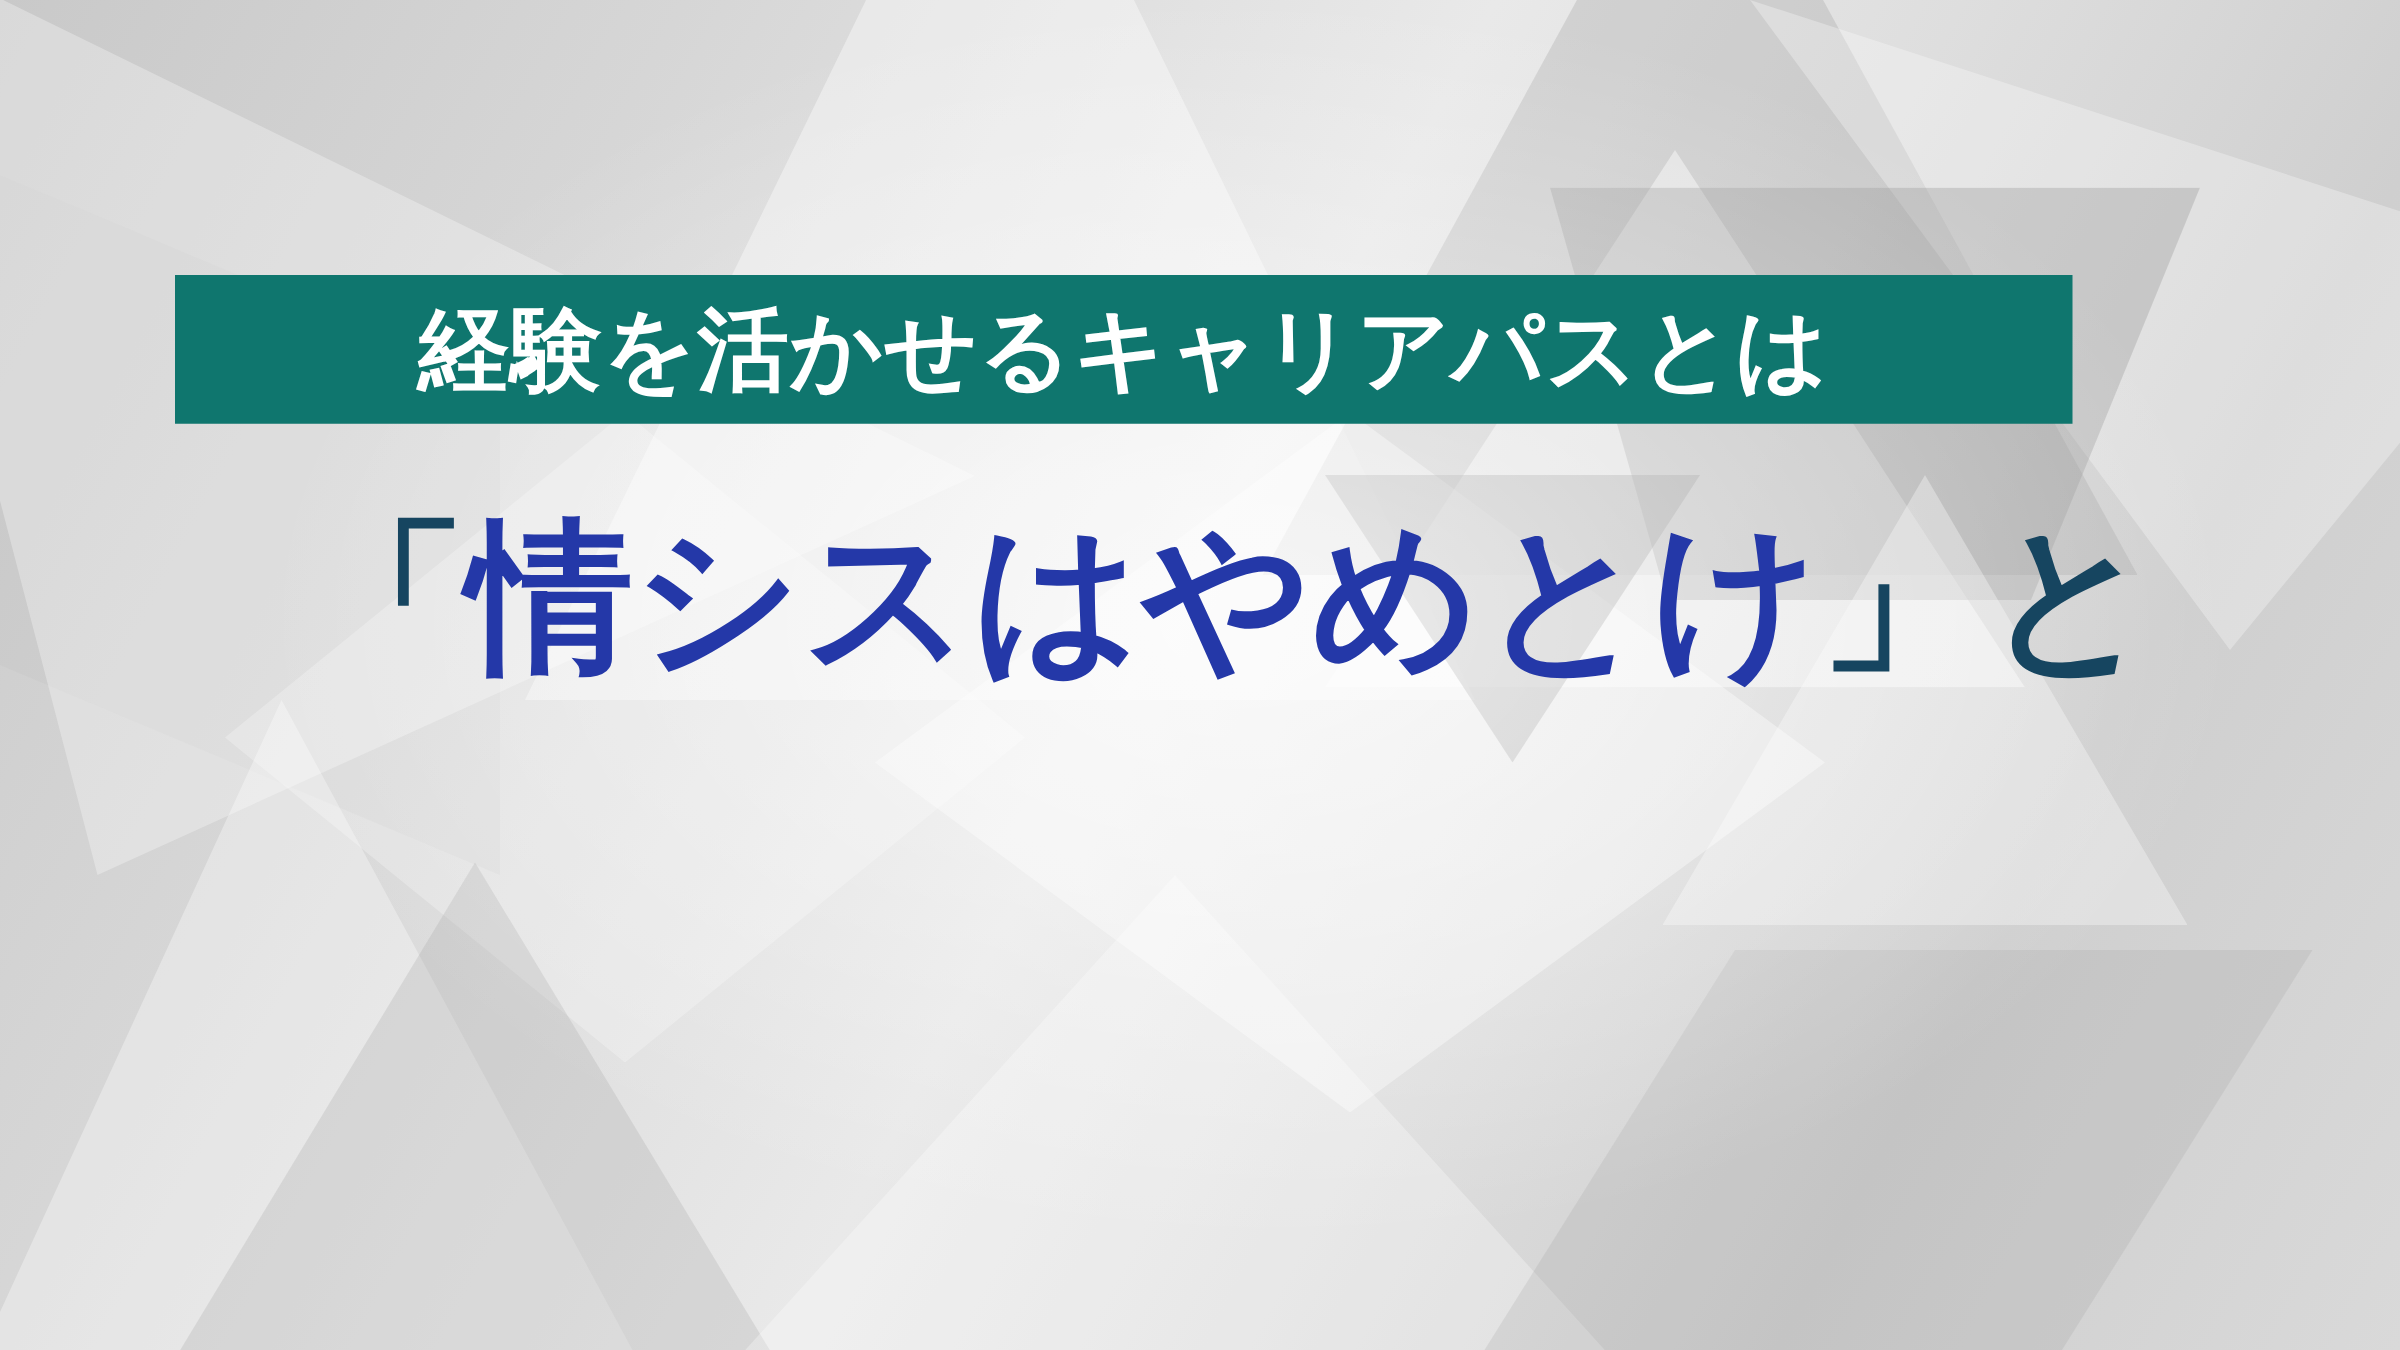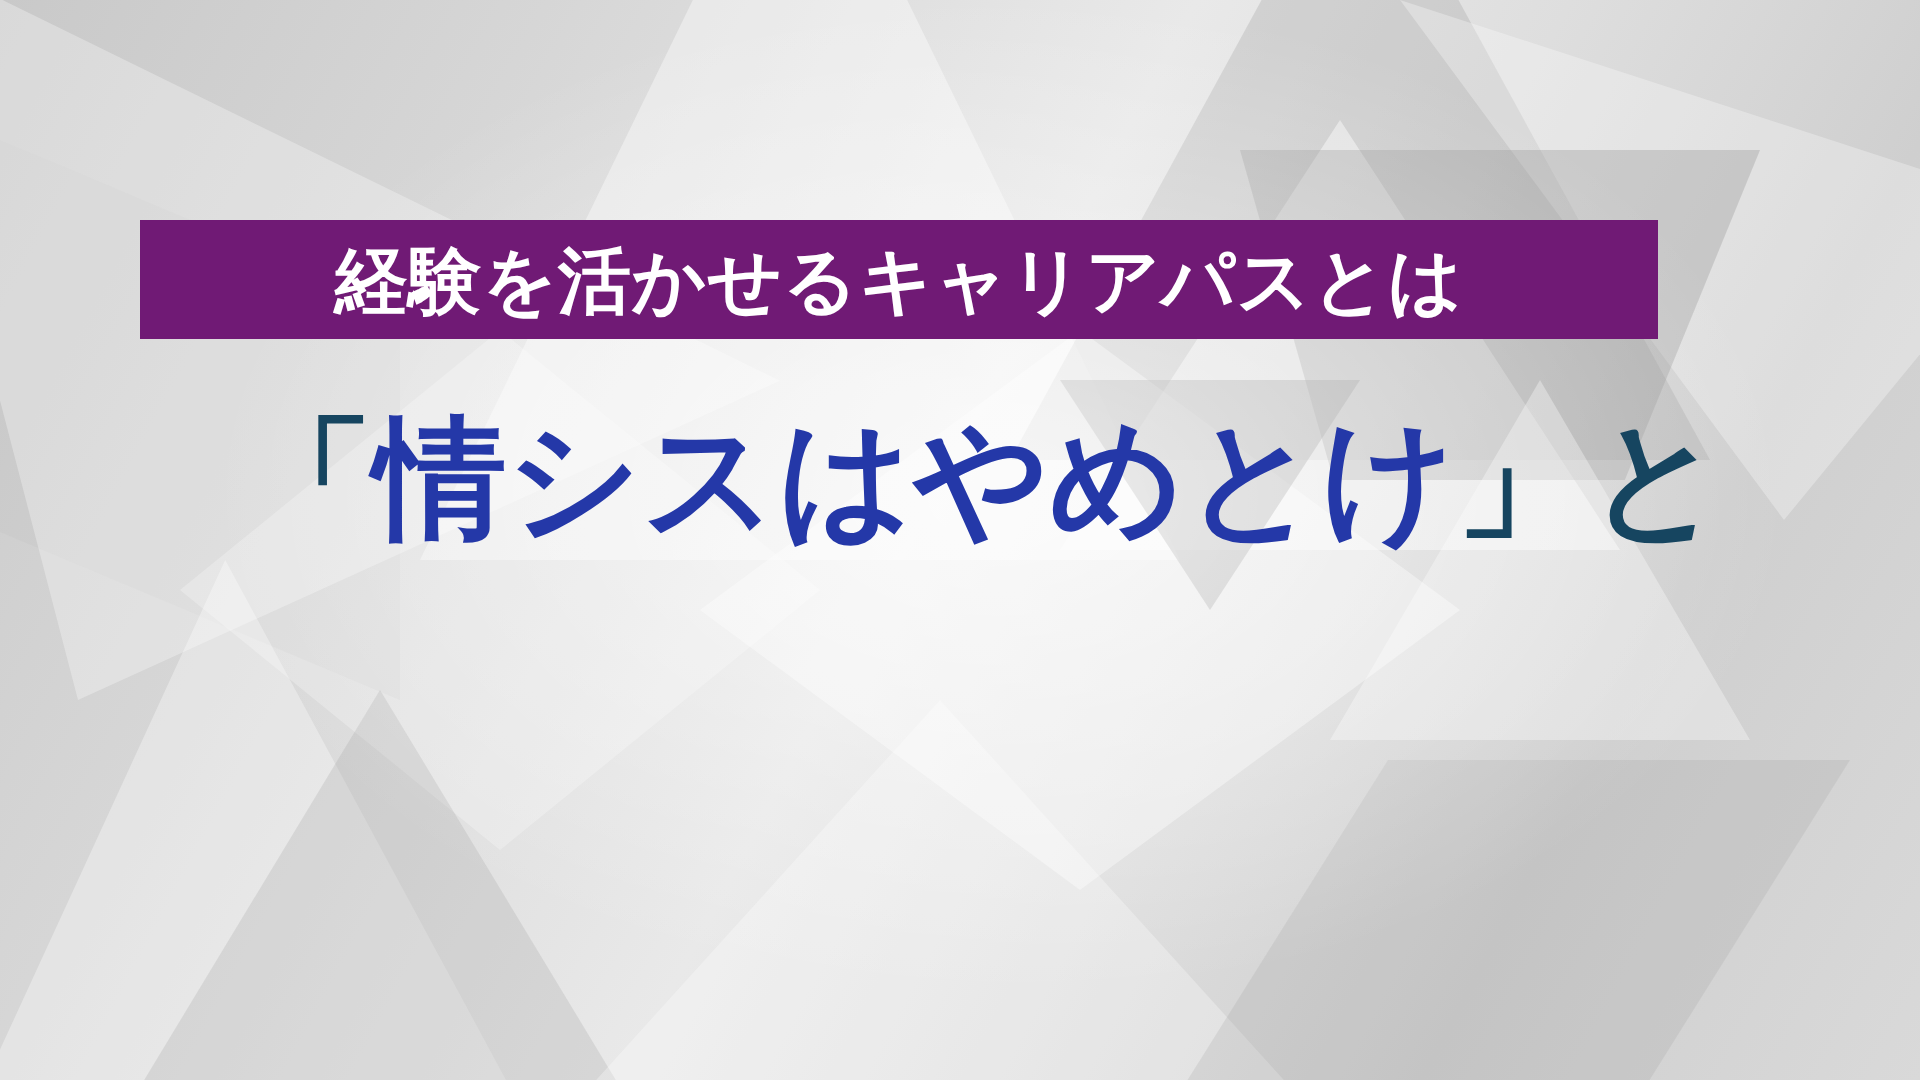--- a/index.html
+++ b/index.html
@@ -109,21 +109,21 @@
     clip-path: polygon(0% 0%, 100% 30%, 100% 100%, 0% 70%);
   }
 
   
   #eyebrow-banner {
     position: absolute;
     left: 140px;
     top: 220px;
     width: 1518px;
     height: 119px;
-    background: #701a75;
+    background: #0f766e;
     display: flex;
     align-items: center;
     justify-content: center;
   }
   #eyebrow-text {
     color: #ffffff;
     font-size: 73px;
     font-weight: 700;
     letter-spacing: 0.012em;
     line-height: 1;

